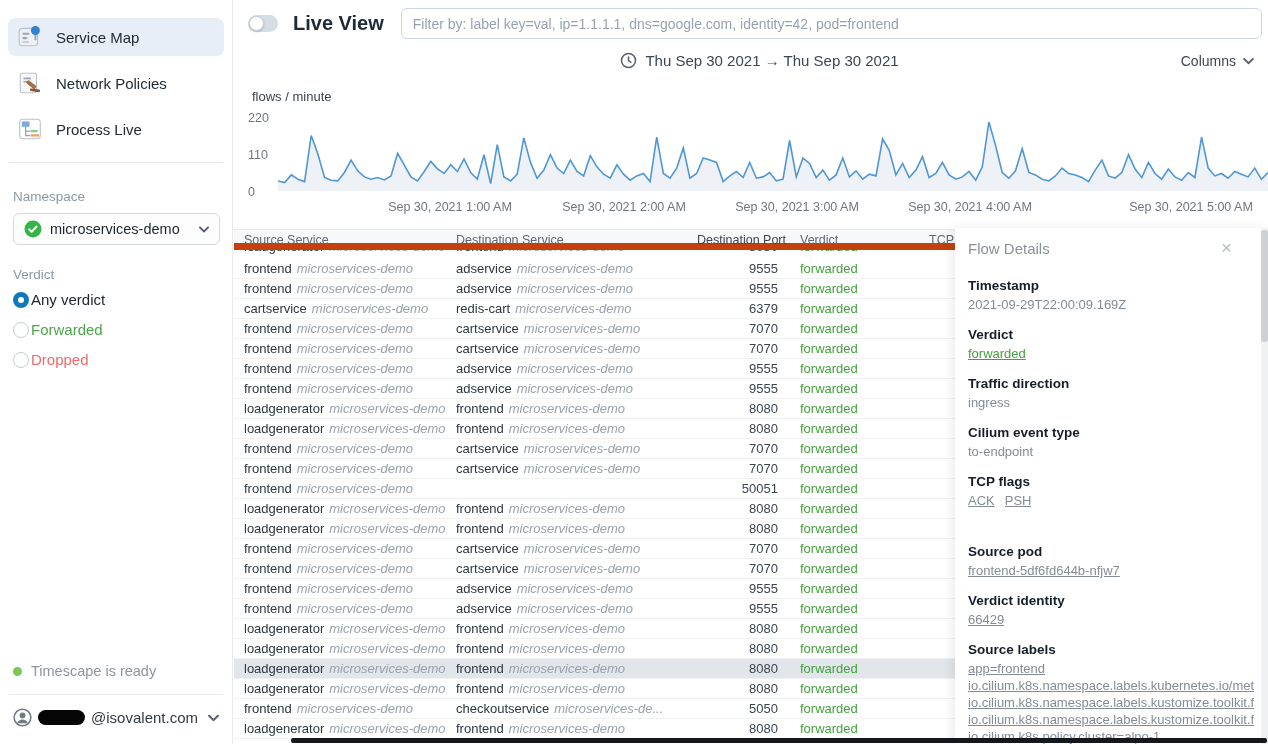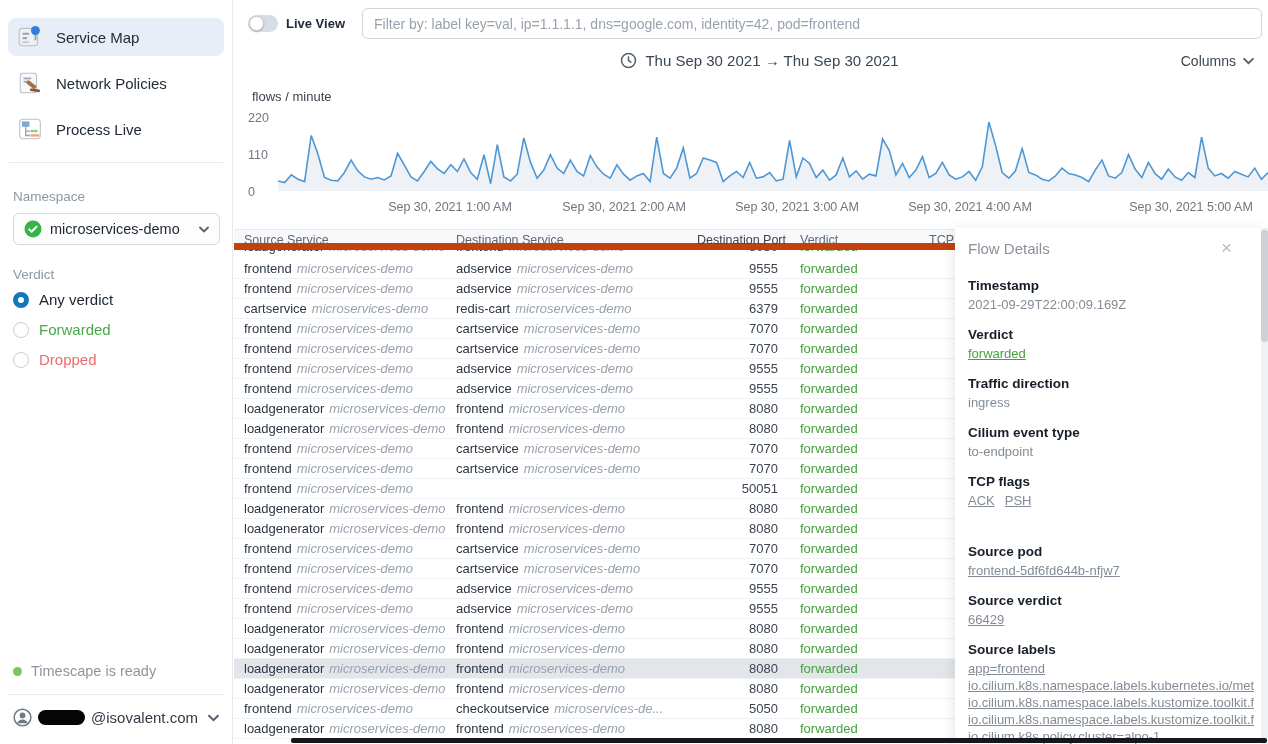--- a/index.html
+++ b/index.html
@@ -12,21 +12,21 @@
   .nav-item { display:flex; align-items:center; gap:13px; margin:0 8px 8px 8px;
     padding:5px 9px; border-radius:8px; height:38px; font-size:15px; color:#222b36; cursor:pointer; }
   .nav-item.selected { background:#e7eef7; }
   .nav-item .nicon { width:26px; height:26px; flex:0 0 26px; }
   .sb-divider { border:none; border-top:1px solid #e7e9ed; margin:14px 9px 0 9px; }
   .sb-label { margin:26px 0 9px 13px; font-size:13.5px; color:#8d97a3; }
   .ns-select { display:flex; align-items:center; gap:8px; margin:0 13px; width:207px;
     height:32px; border:1px solid #d3d9df; border-radius:6px; background:#fdfdfe;
     padding:0 10px; font-size:14.5px; color:#1d2633; cursor:pointer; font-family:inherit; }
   .ns-select .caret { margin-left:auto; }
-  .radio-row { display:flex; align-items:center; gap:10px; margin:0 13px 13px 13px;
+  .radio-row { display:flex; align-items:center; gap:2px; margin:0 13px 13px 13px;
     font-size:15px; cursor:pointer; }
   .radio { width:16px; height:16px; border-radius:50%; background:#fff;
     border:1.5px solid #c6ced6; flex:0 0 16px; }
   .radio.on { border:5px solid #1178be; }
   .sidebar-bottom { position:absolute; left:0; right:0; bottom:0; }
   .status-row { display:flex; align-items:center; gap:9px; margin:0 13px 15px 13px;
     font-size:14.5px; color:#8c959f; }
   .status-dot { width:9px; height:9px; border-radius:50%; background:#7cc75a; flex:0 0 9px; }
   .user-row { display:flex; align-items:center; gap:6px; margin:13px 13px 17px 13px;
     font-size:15px; color:#323a45; cursor:pointer; }
@@ -34,21 +34,21 @@
 
   
   .main { position:absolute; left:234px; top:0; right:0; bottom:0; background:#fff; }
   .topbar { position:absolute; left:14px; right:6px; top:8px; height:31px;
     display:flex; align-items:center; }
   .toggle { width:30px; height:17px; border-radius:9px; background:#d7dde4;
     position:relative; cursor:pointer; flex:0 0 30px; }
   .toggle .knob { position:absolute; left:1px; top:1px; width:15px; height:15px;
     border-radius:50%; background:#fff; border:1px solid #c3cad2;
     box-shadow:0 1px 2px rgba(0,0,0,.2); }
-  .lv-label { margin-left:8px; font-size:13px; font-weight:700; color:#212b38; }
+  .lv-label { margin-left:15px; font-size:20px; font-weight:700; color:#212b38; }
   .filter-input { flex:1; margin-left:17px; height:31px; border:1px solid #cfd6dd;
     border-radius:6px; padding:0 11px; font-size:14px; color:#2a323d; background:#fff;
     font-family:inherit; outline:none; }
   .filter-input::placeholder { color:#98a2ae; }
   .daterow { position:absolute; left:0; right:0; top:52px; height:24px; }
   .date-center { position:absolute; left:0; right:0; top:0; display:flex;
     justify-content:center; align-items:center; gap:8px; font-size:15px; color:#3a4656; cursor:pointer;padding-left:17px; }
   .columns-btn { position:absolute; right:14px; top:1px; display:flex; align-items:center;
     gap:7px; font-size:14px; color:#3c4654; cursor:pointer; background:none; border:none;
     font-family:inherit; }
@@ -443,21 +443,21 @@
       <div class="dsection">
         <div class="dlabel">Cilium event type</div>
         <span class="ditem plain">to-endpoint</span>
       </div>
       <div class="dsection gap-after"><div class="dlabel">TCP flags</div><span class="ditem link inline">ACK</span><span class="ditem link inline">PSH</span></div>
       <div class="dsection">
         <div class="dlabel">Source pod</div>
         <span class="ditem link">frontend-5df6fd644b-nfjw7</span>
       </div>
       <div class="dsection">
-        <div class="dlabel">Source verdict</div>
+        <div class="dlabel">Verdict identity</div>
         <span class="ditem link">66429</span>
       </div>
       <div class="dsection">
         <div class="dlabel">Source labels</div>
         <span class="ditem link">app=frontend</span>
         <span class="ditem link">io.cilium.k8s.namespace.labels.kubernetes.io/meta</span>
         <span class="ditem link">io.cilium.k8s.namespace.labels.kustomize.toolkit.fl</span>
         <span class="ditem link">io.cilium.k8s.namespace.labels.kustomize.toolkit.fl</span>
         <span class="ditem link">io.cilium.k8s.policy.cluster=alpo-1</span>
       </div>

